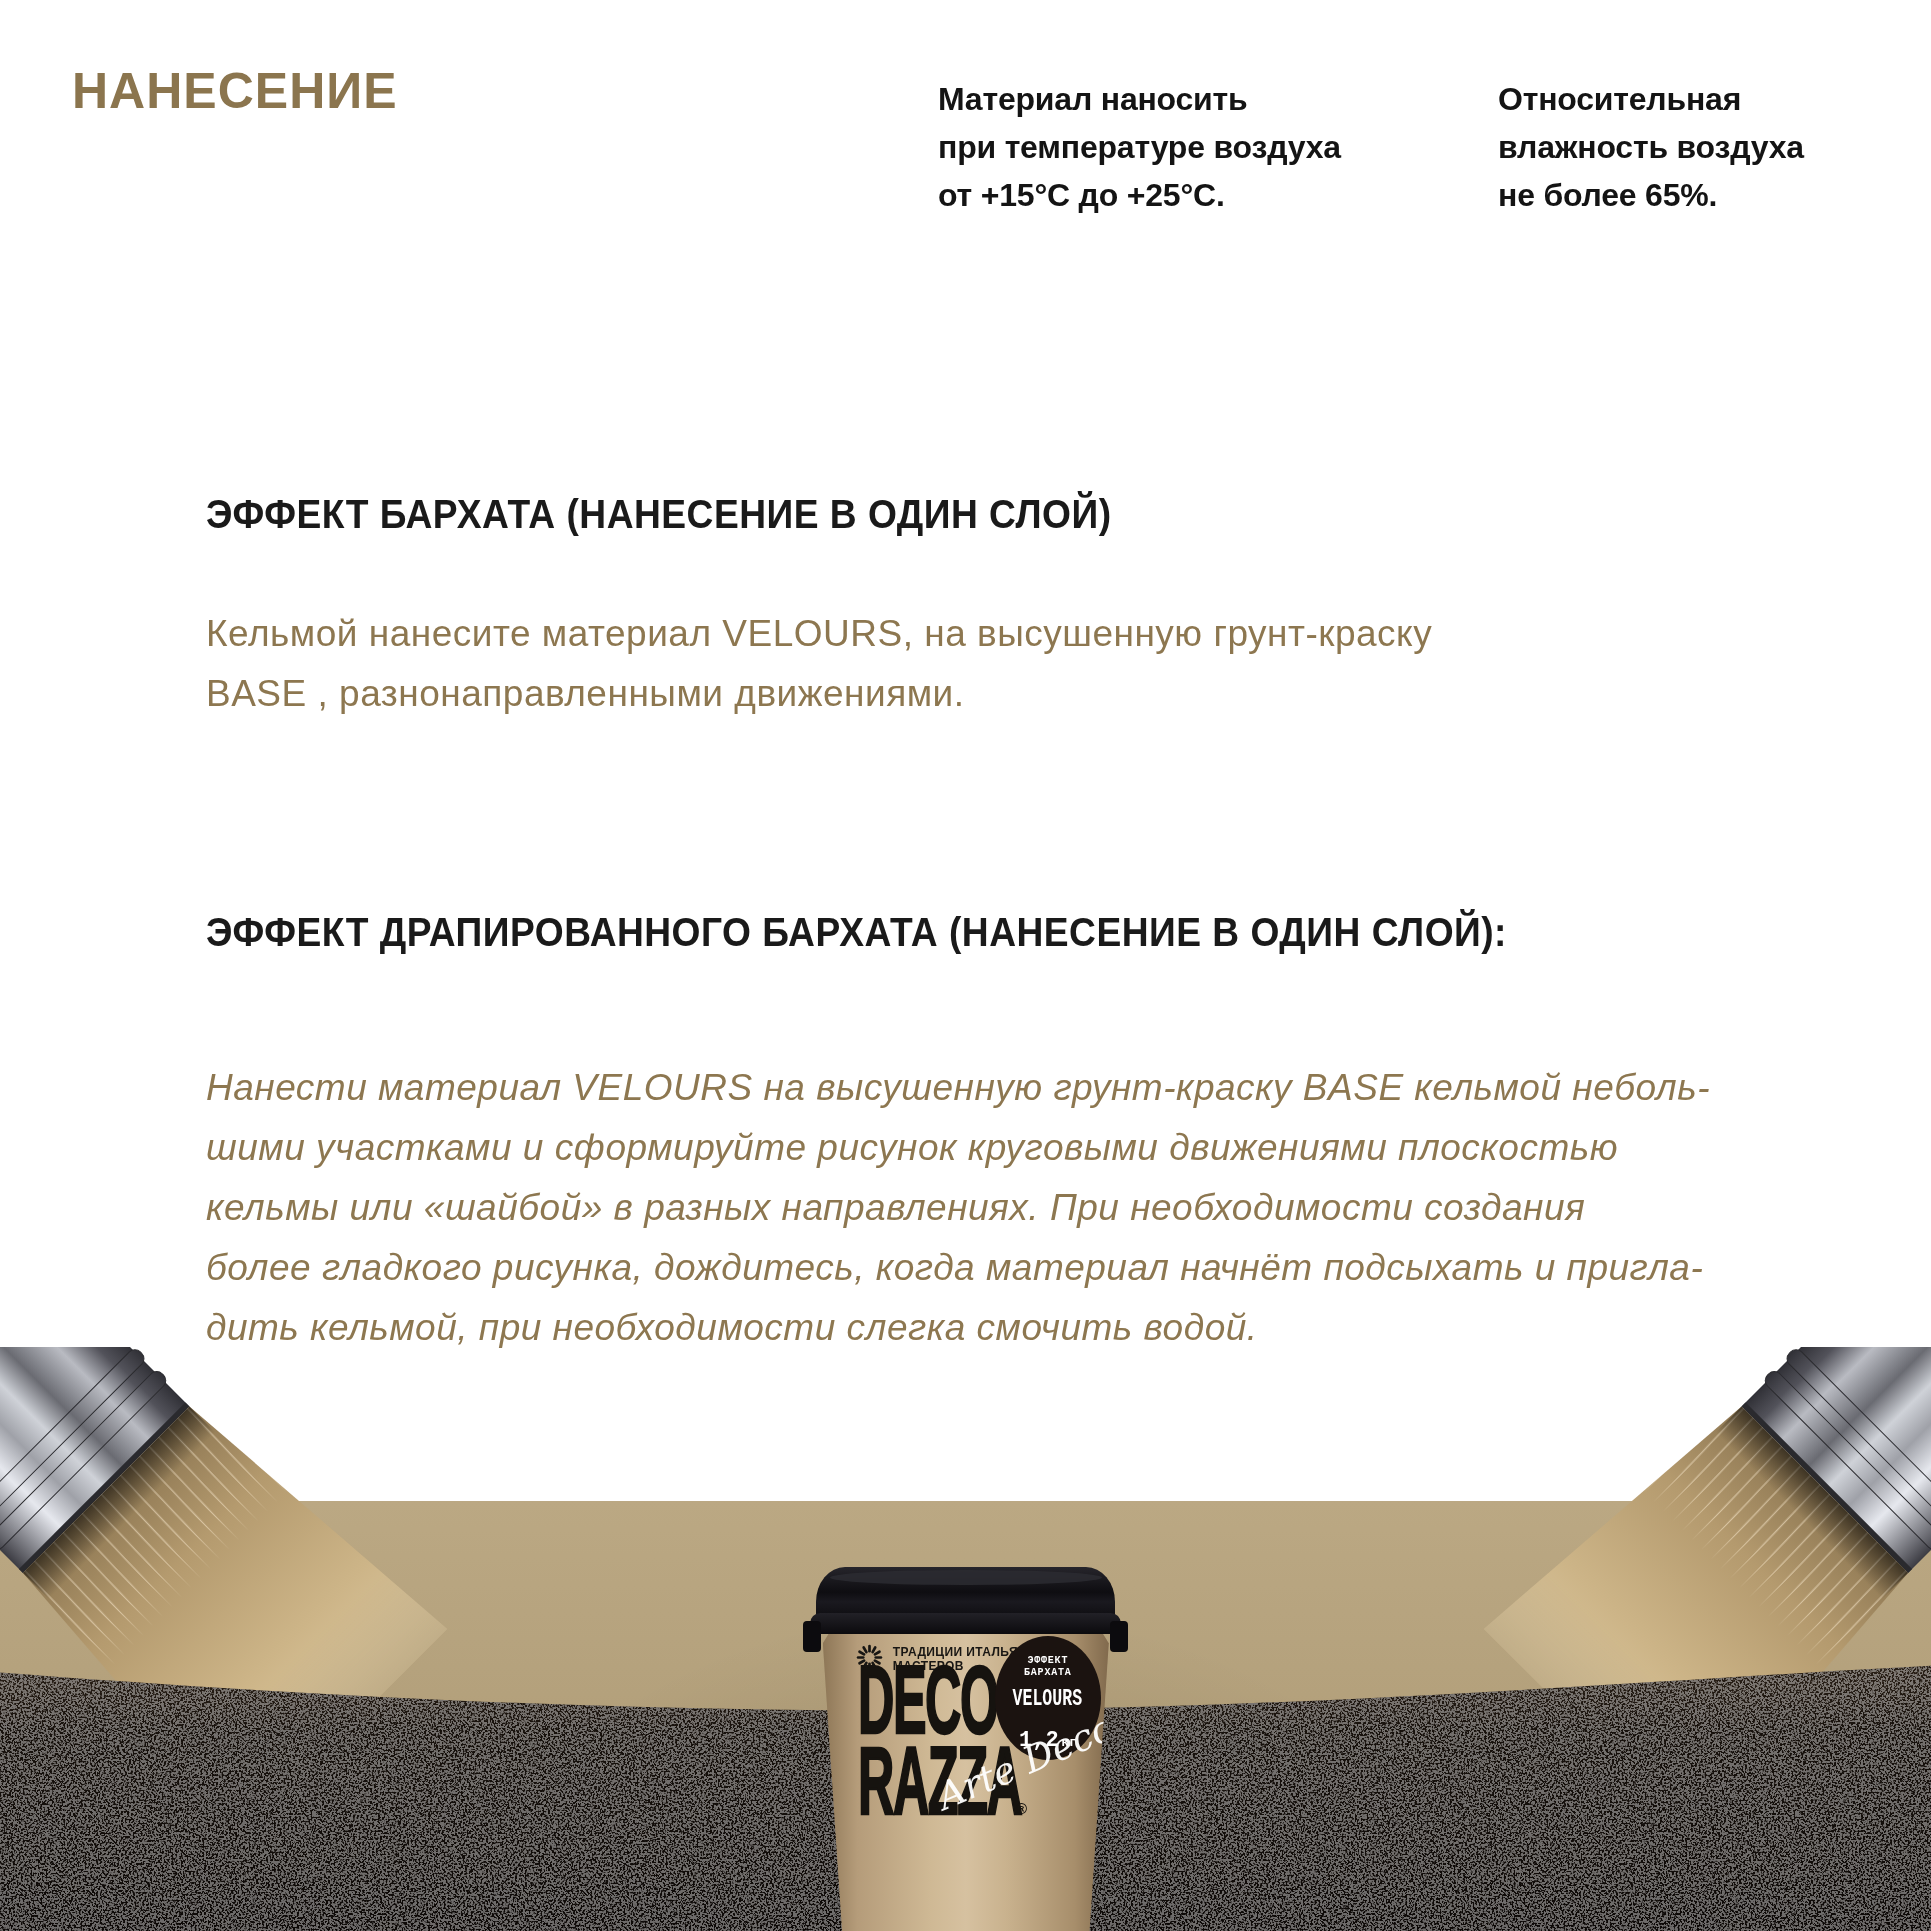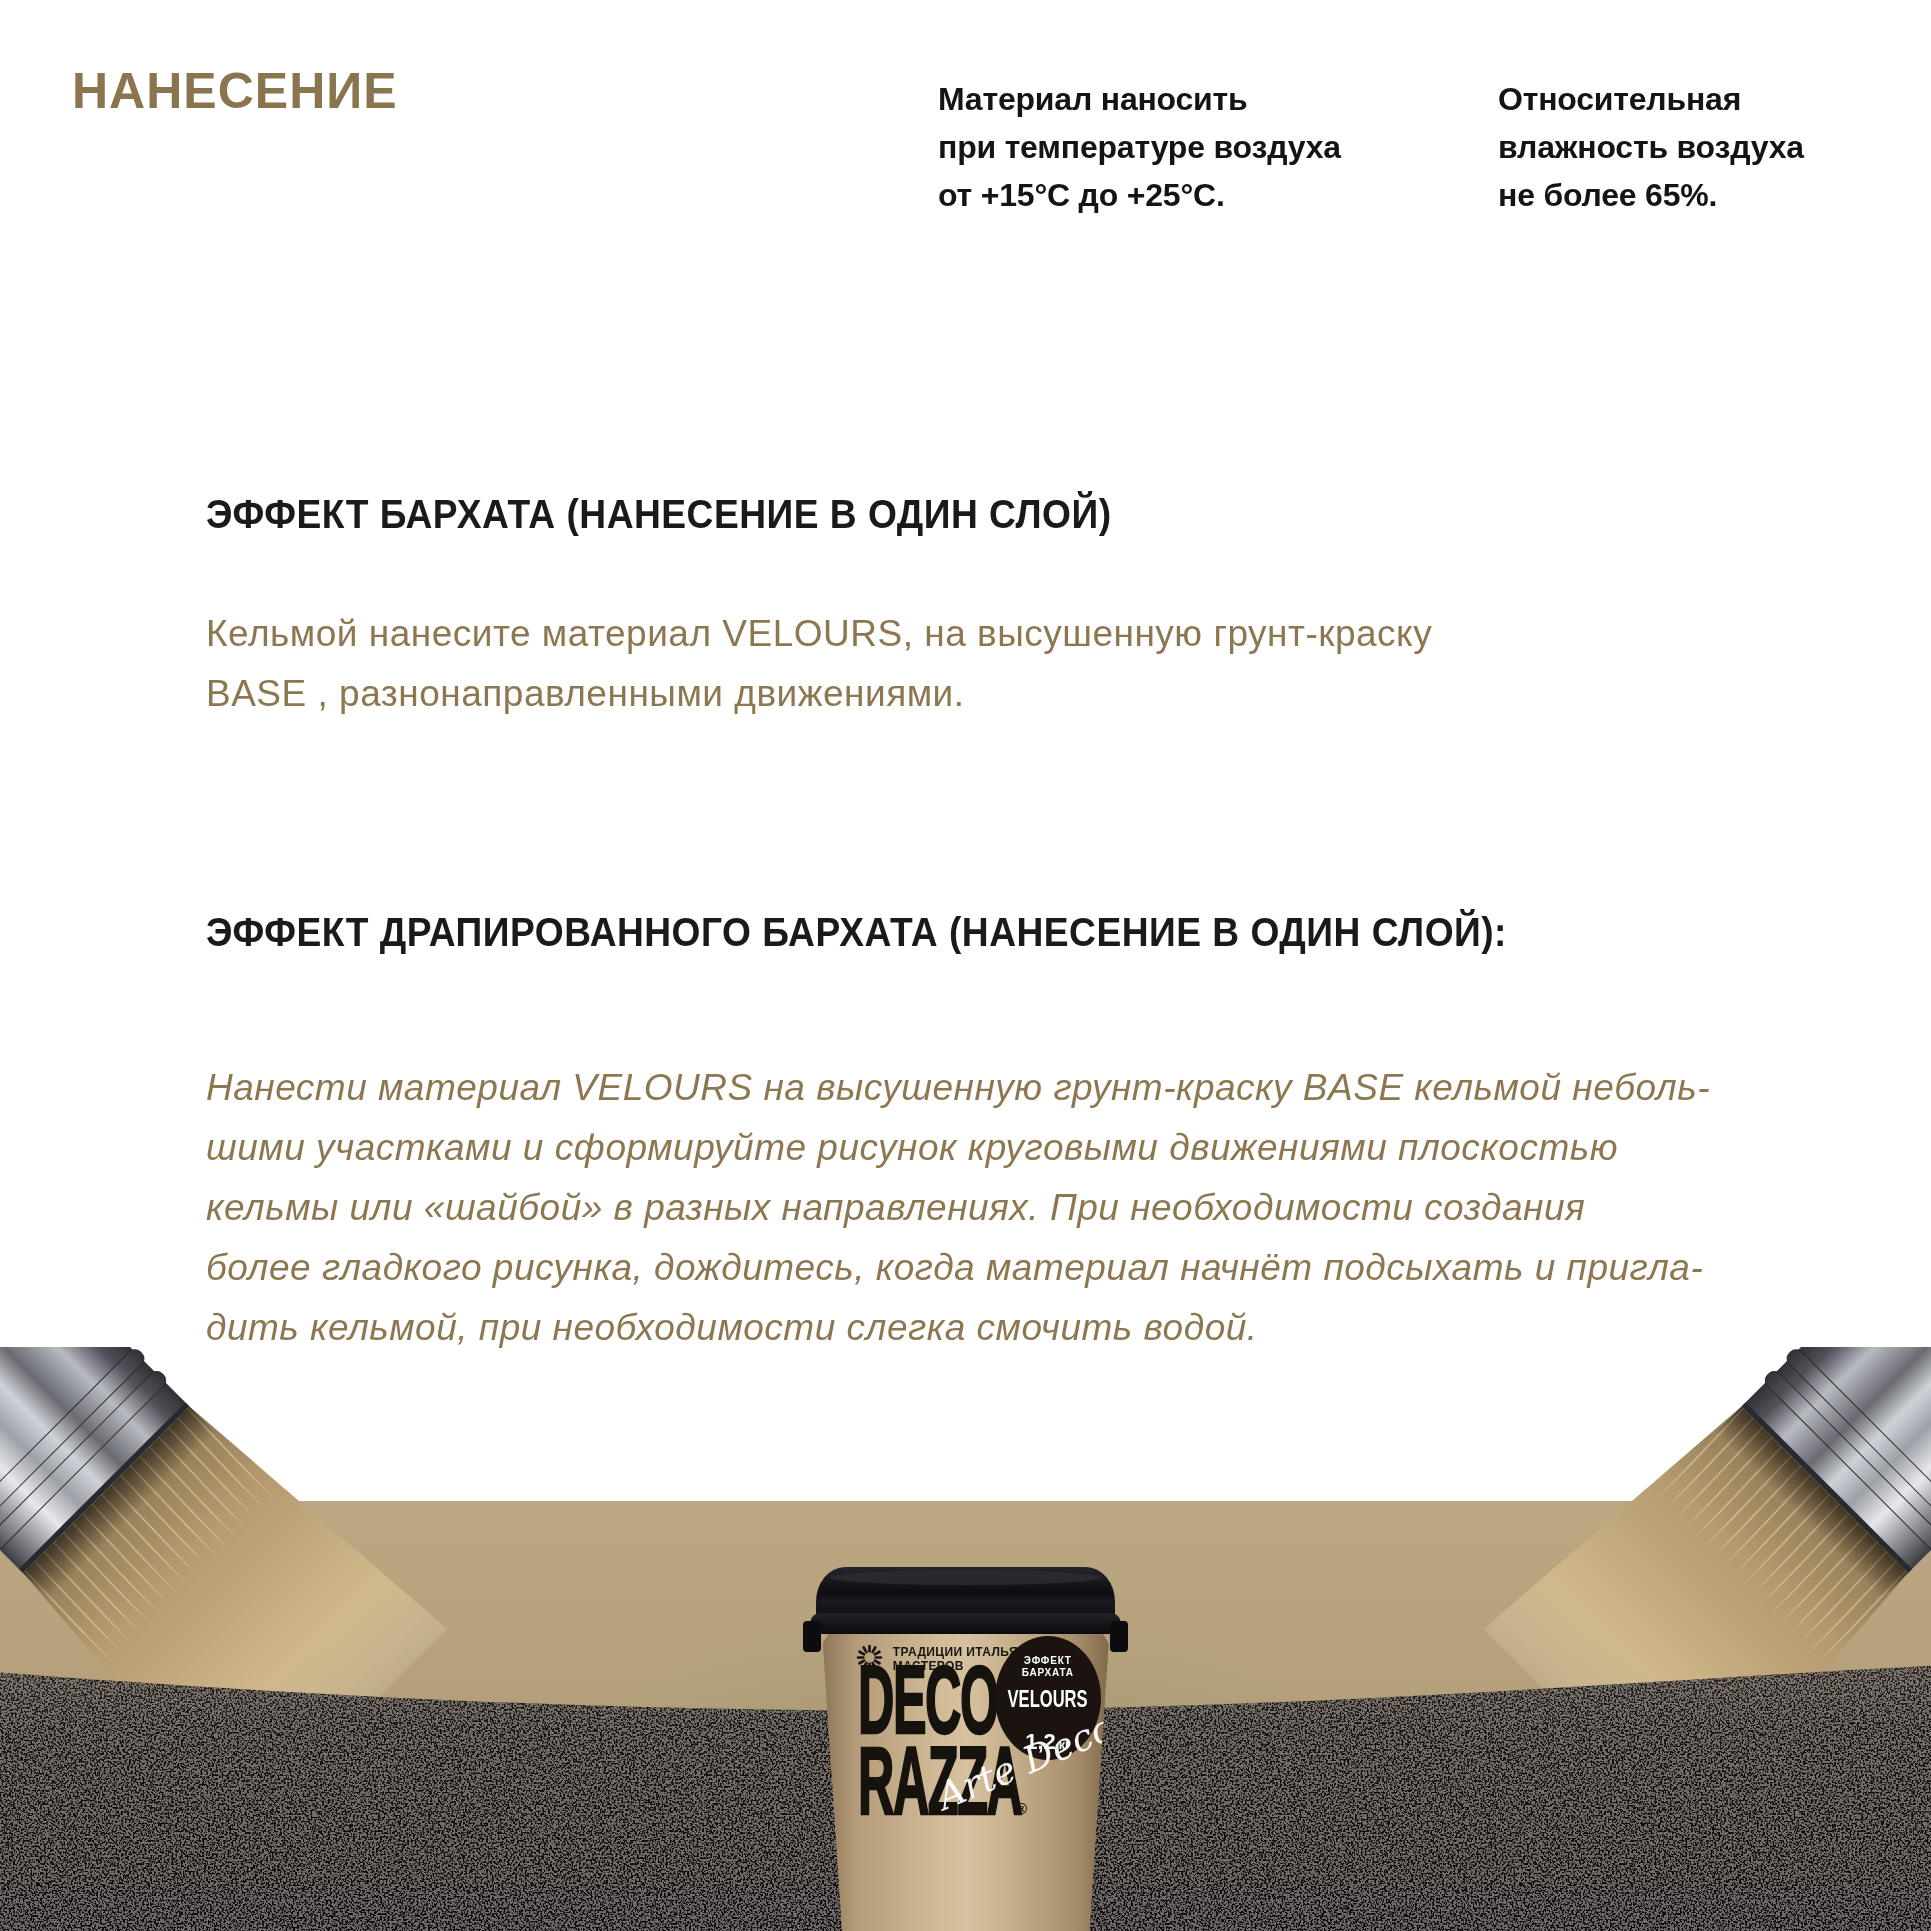--- a/index.html
+++ b/index.html
@@ -53,21 +53,21 @@
   .burst{position:absolute;left:33px;top:9.7px;width:27px;height:27px;}
   .tagline{position:absolute;left:70px;top:10.6px;font-size:12px;line-height:14.5px;
       font-weight:700;color:#181613;letter-spacing:0.4px;white-space:nowrap;}
   .brand{position:absolute;left:35px;top:25px;z-index:2;}
   .brand-line{font-size:97px;line-height:81px;font-weight:700;color:#16130f;
       letter-spacing:-2.9px;transform:scaleX(.52);transform-origin:left;
       -webkit-text-stroke:2.4px #16130f;width:max-content;}
   .reg{position:absolute;left:193px;top:166px;font-size:15.4px;font-weight:700;color:#16130f;z-index:2;}
   .badge{position:absolute;left:172px;top:1.9px;width:106px;height:124px;border-radius:50%;
       background:#1b1310;display:flex;flex-direction:column;align-items:center;
-      text-align:center;color:#ffffff;z-index:3;}
+      text-align:center;color:#ffffff;z-index:3;font-family:Liberation Mono, monospace;}
   .badge-effect{margin-top:19.3px;font-size:10px;line-height:12px;font-weight:700;letter-spacing:0.8px;}
   .badge-name{margin-top:6.8px;font-size:23px;font-weight:700;transform:scaleX(.72);white-space:nowrap;}
   .badge-weight{margin-top:16px;font-size:22px;font-weight:700;}
   .badge-weight .kg{font-size:12.6px;margin-left:2.9px;}
   .sig{position:absolute;left:108px;top:145px;z-index:4;color:#ffffff;opacity:.95;
       font-family:"DejaVu Serif", serif;font-style:italic;font-size:37px;
       transform:rotate(-23deg);transform-origin:left top;white-space:nowrap;}
 </style>
 </head>
 <body>

